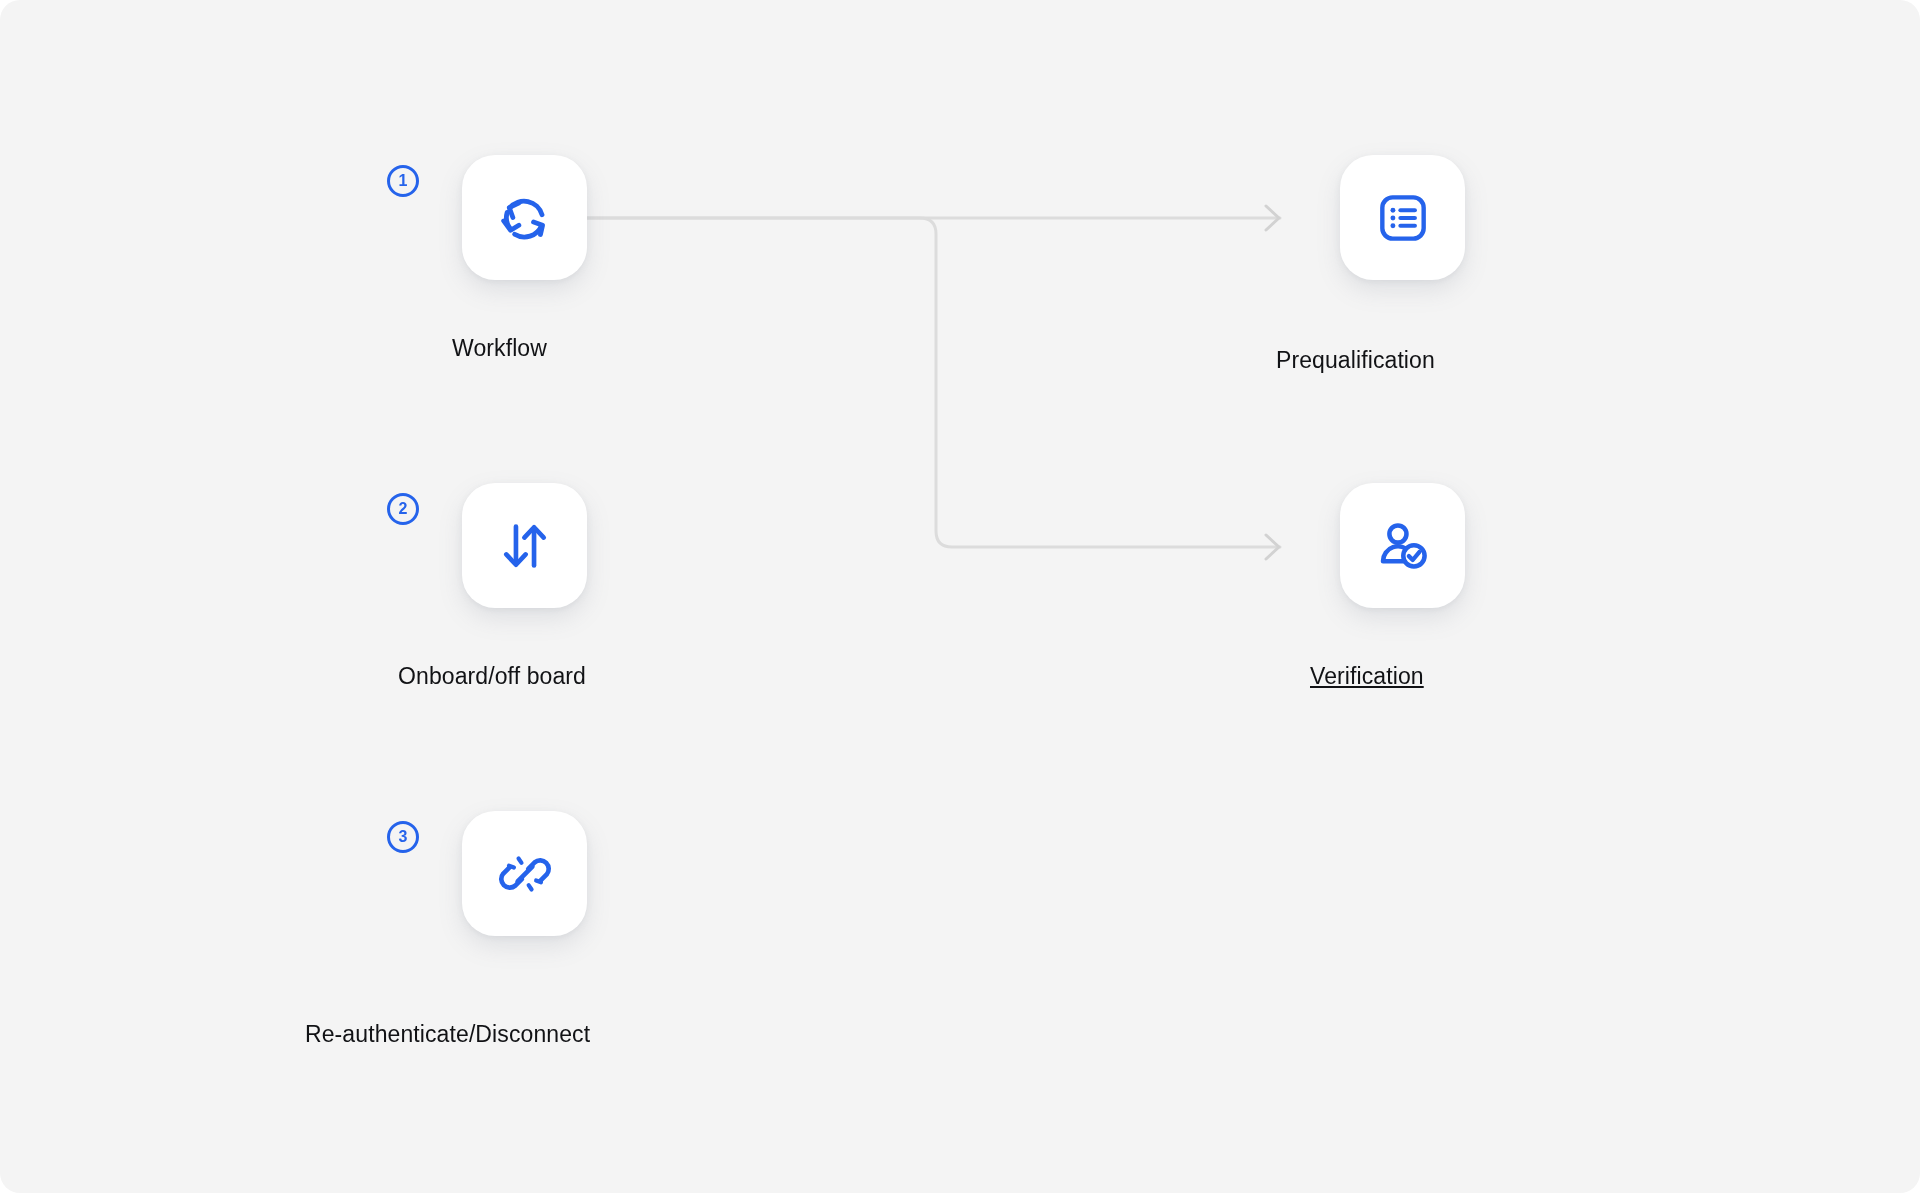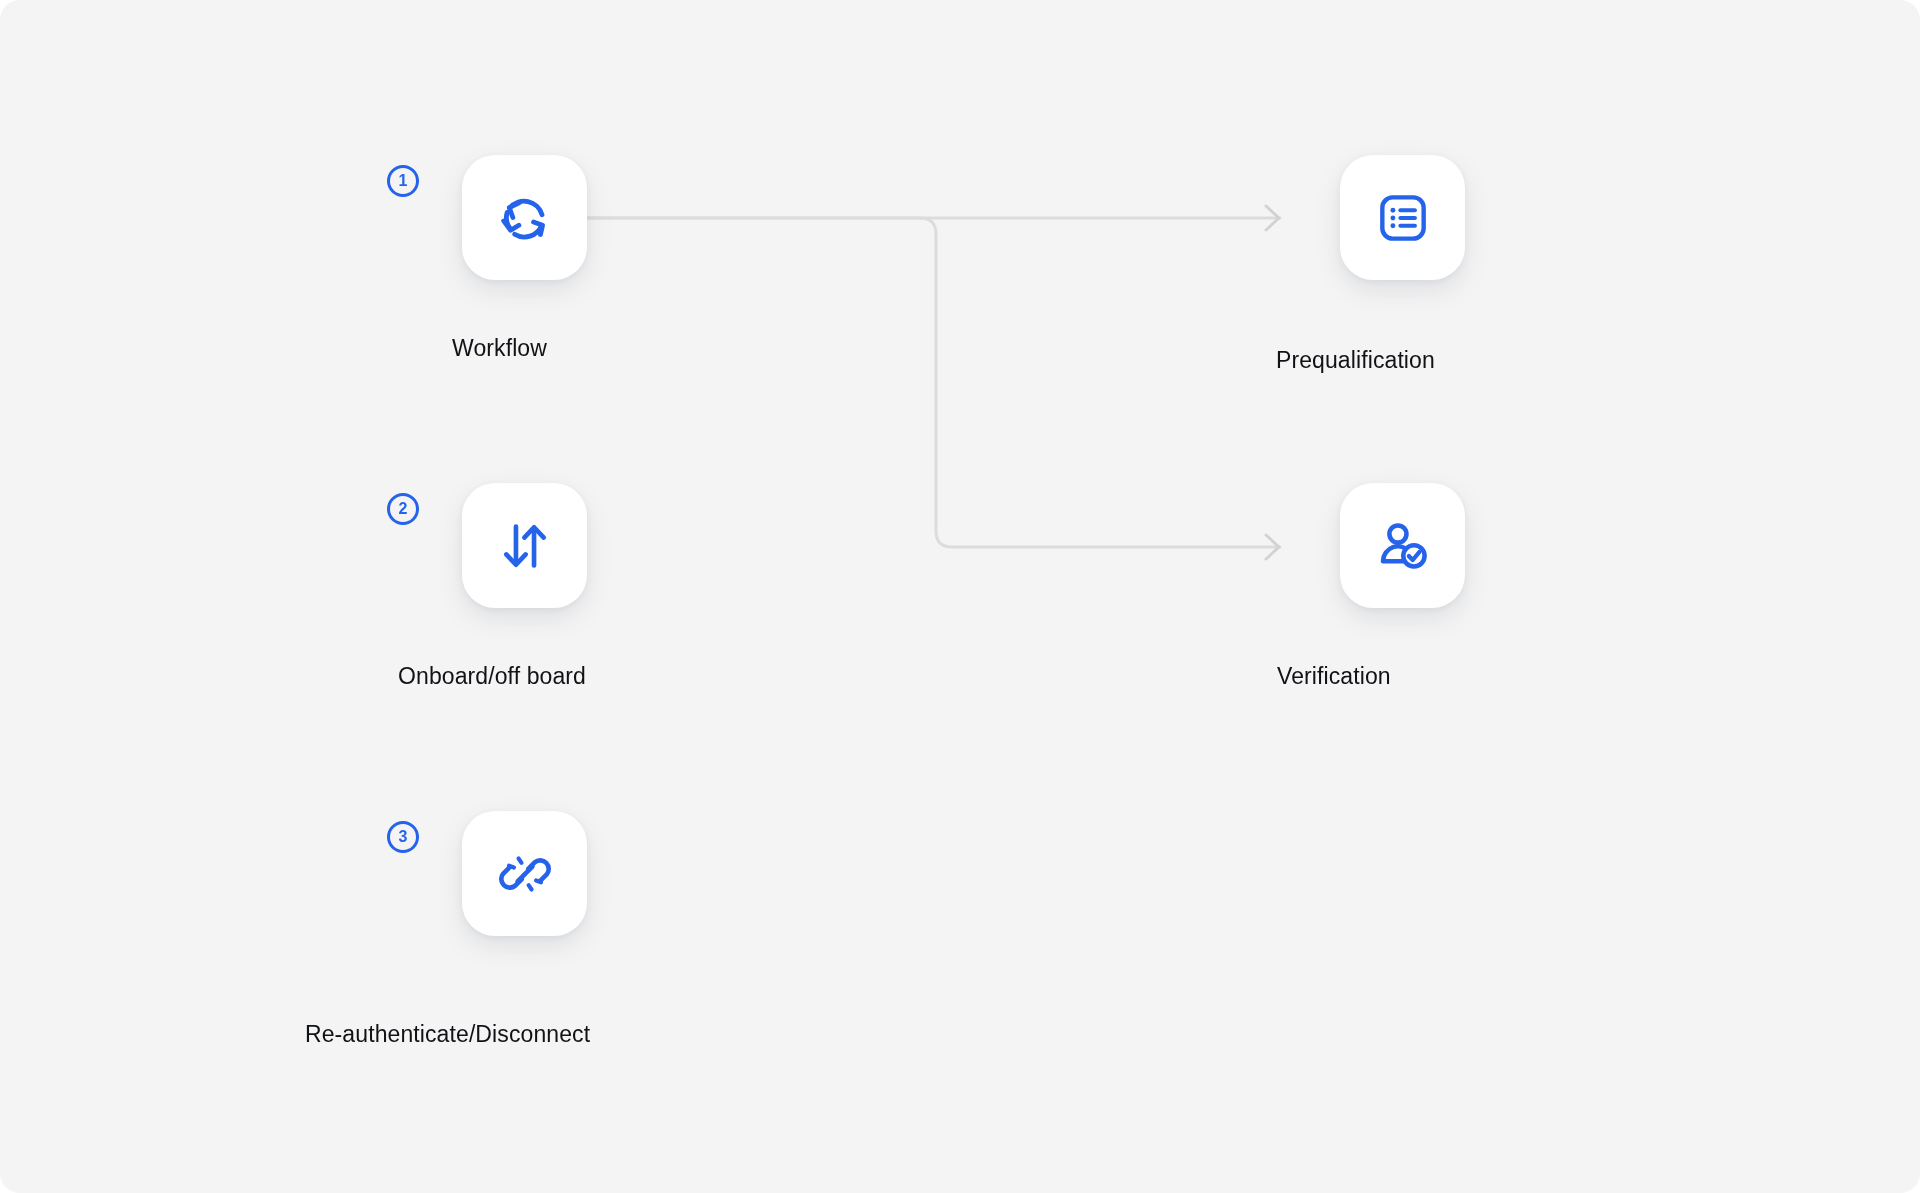--- a/index.html
+++ b/index.html
@@ -83,21 +83,21 @@
   #node-onboard .label        { left: 378px;  top: 663px; margin-left: 20px; }
 
   #node-reauth .tile          { left: 462px;  top: 811px; }
   #node-reauth .badge         { left: 387px;  top: 821px; }
   #node-reauth .label         { left: 305px;  top: 1021px; }
 
   #node-prequal .tile         { left: 1340px; top: 155px; }
   #node-prequal .label        { left: 1276px; top: 335px; margin-top: 12px; }
 
   #node-verify .tile          { left: 1340px; top: 483px; }
-  #node-verify .label         { left: 1277px; top: 663px; }
+  #node-verify .label         { left: 1310px; top: 663px; text-decoration: underline; }
 </style>
 </head>
 <body>
 
 <div class="canvas">
 
   <svg class="connectors" viewBox="0 0 1920 1193" width="1920" height="1193">
 
     <path d="M 587 218 L 1280 218" fill="none" stroke="#dcdcdc" stroke-width="3" stroke-linecap="round"></path>
     <path d="M 1266 206 L 1279 218 L 1266 230" fill="none" stroke="#d2d2d2" stroke-width="3" stroke-linecap="round" stroke-linejoin="round"></path>

